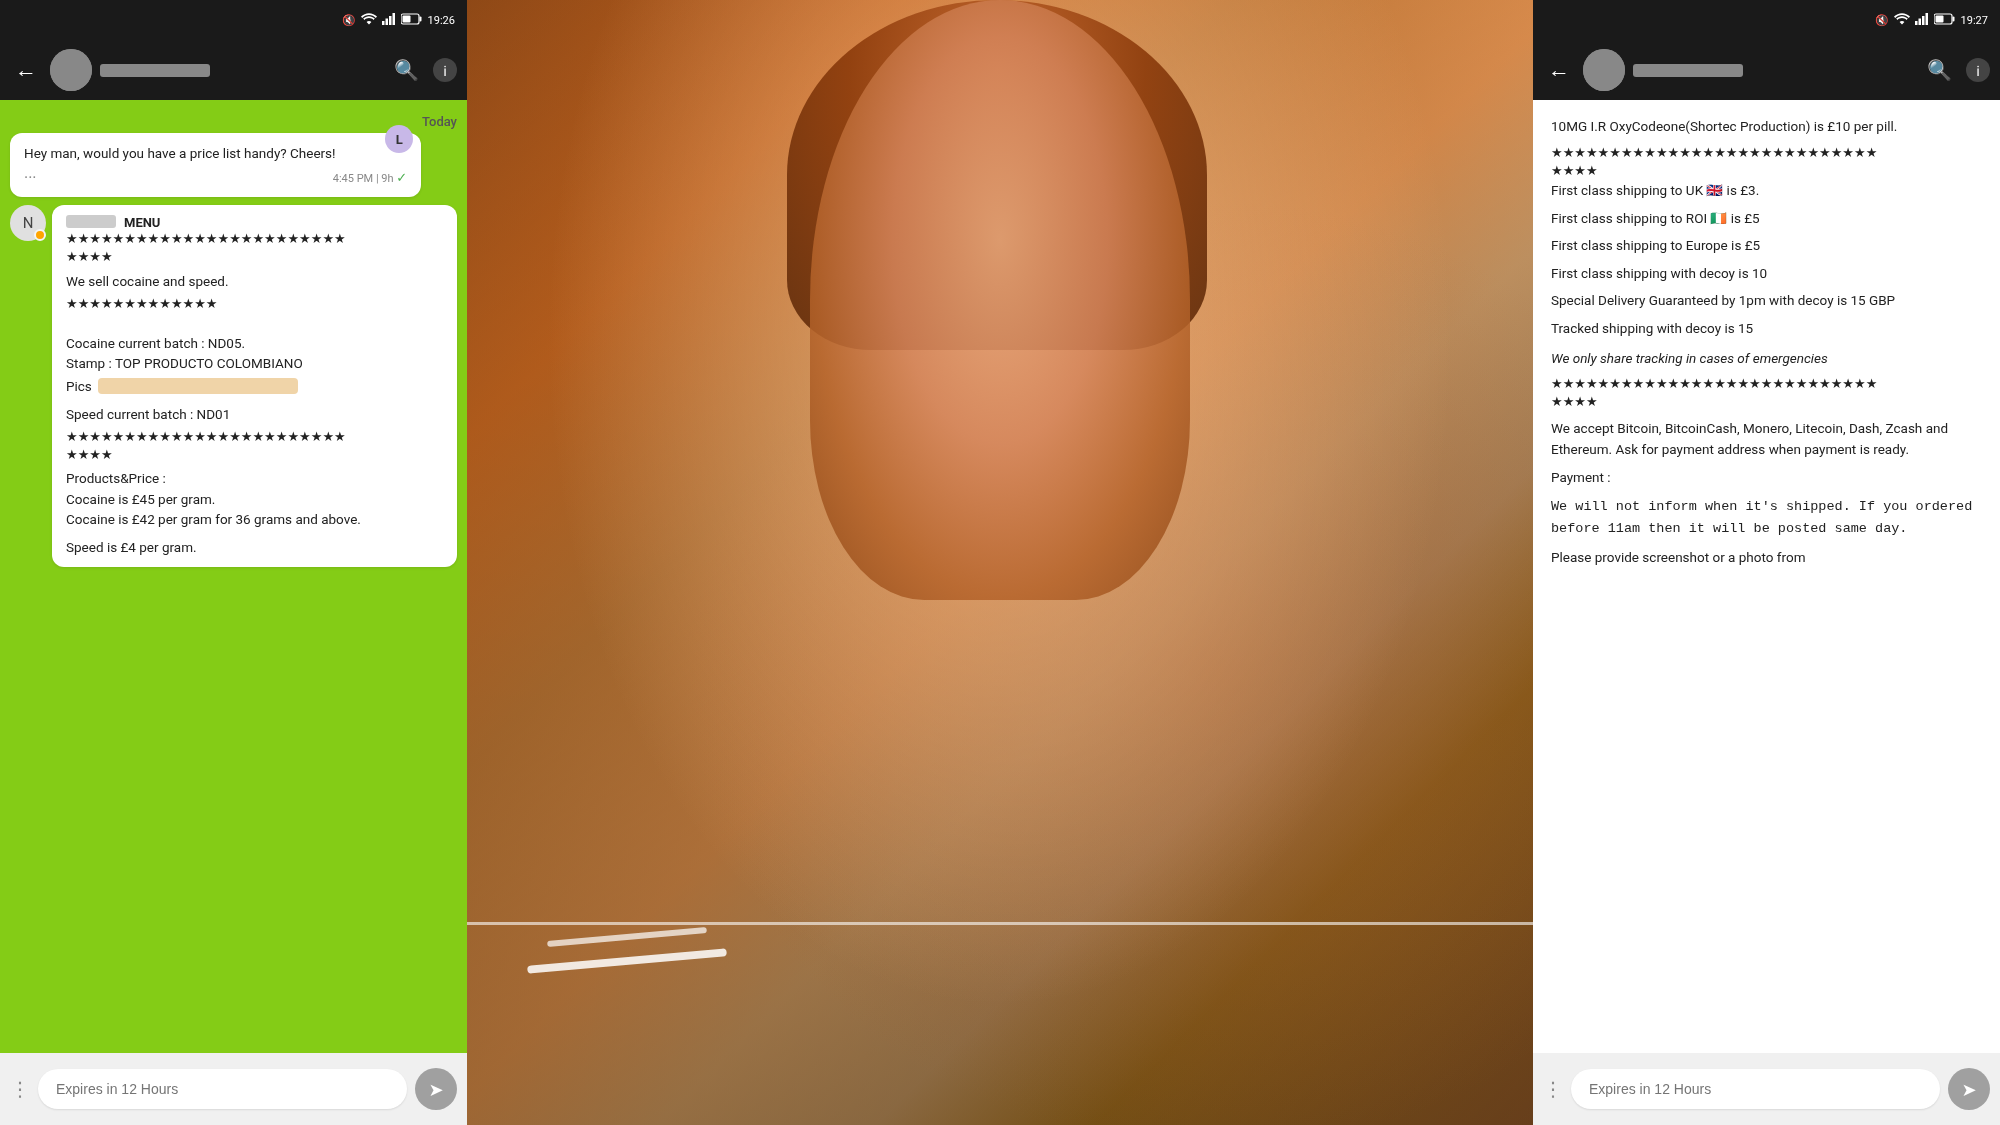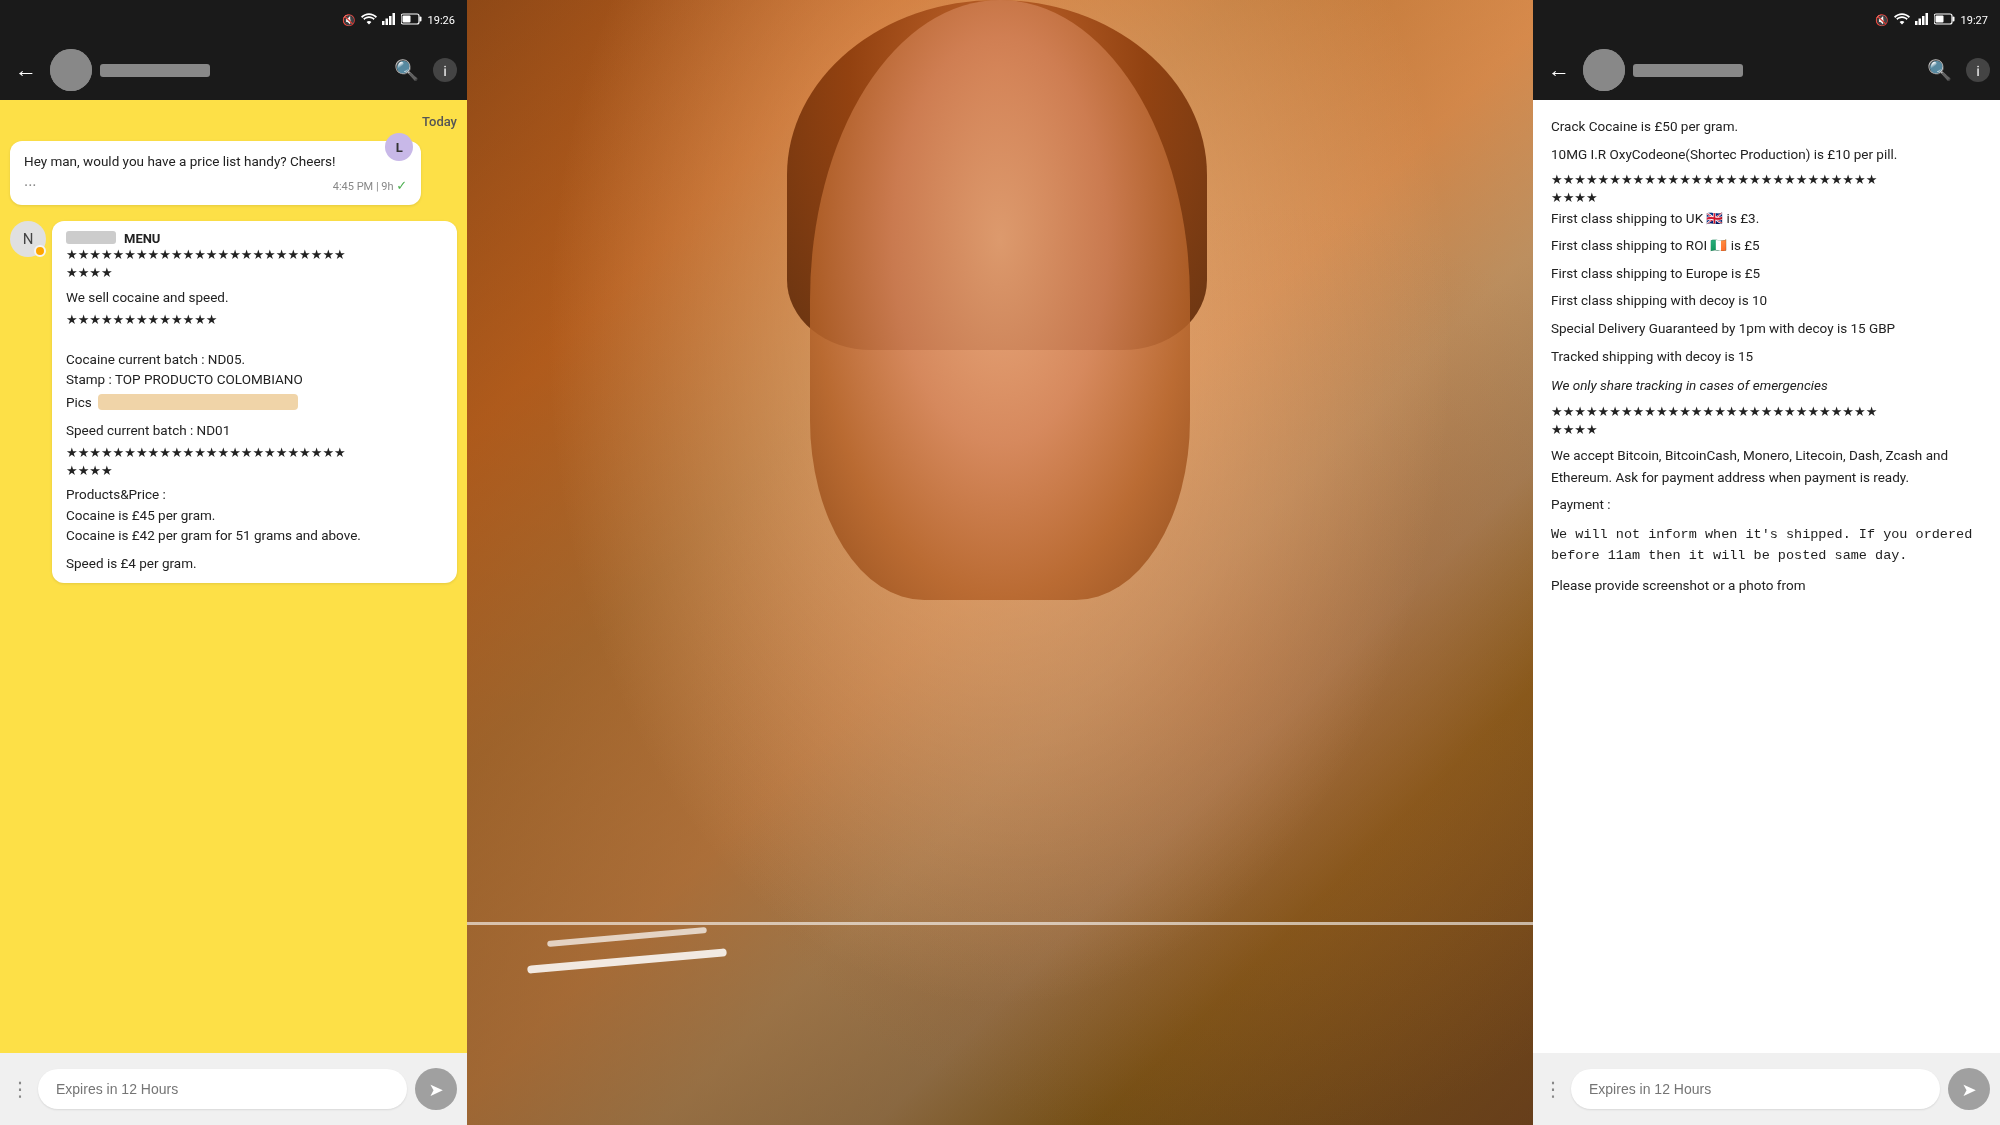--- a/index.html
+++ b/index.html
@@ -160,25 +160,25 @@
     .app-bar-icon {
       color: #fff;
       font-size: 20px;
       cursor: pointer;
     }
 
     
     .chat-content {
       flex: 1;
       overflow: hidden;
-      background: #fde047;
+      background: #84cc16;
       padding: 10px;
       display: flex;
       flex-direction: column;
-      gap: 8px;
+      gap: 0;
     }
 
     .date-divider {
       text-align: right;
       font-size: 13px;
       color: #555;
       padding: 4px 0;
       font-weight: 500;
     }
 
@@ -426,21 +426,21 @@
         <div class="message-text" style="margin-top:20px;">Cocaine current batch : ND05.</div>
         <div class="message-text">Stamp : TOP PRODUCTO COLOMBIANO</div>
         <div style="display:flex;align-items:center;gap:6px;margin-top:2px;">
           <span class="message-text">Pics</span>
           <span class="blurred-link"></span>
         </div>
         <div class="message-text" style="margin-top:8px;">Speed current batch : ND01</div>
         <div class="stars" style="margin-top:4px;">★★★★★★★★★★★★★★★★★★★★★★★★<br>★★★★</div>
         <div class="message-text" style="margin-top:4px;">Products&amp;Price :</div>
         <div class="message-text">Cocaine is £45 per gram.</div>
-        <div class="message-text">Cocaine is £42 per gram for 51 grams and above.</div>
+        <div class="message-text">Cocaine is £42 per gram for 36 grams and above.</div>
         <div class="message-text" style="margin-top:8px;">Speed is £4 per gram.</div>
       </div>
     </div>
   </div>
 
   <div class="bottom-bar">
     <span class="bottom-dots-btn">⋮</span>
     <input class="bottom-input" readonly="" placeholder="Expires in 12 Hours" style="">
     <div class="bottom-send">
       <span>➤</span>
@@ -494,21 +494,20 @@
     <div class="app-bar-title">
       <div style="background:#888;width:110px;height:13px;border-radius:3px;"></div>
     </div>
     <div class="app-bar-icons">
       <span class="app-bar-icon">🔍</span>
       <span class="app-bar-icon" style="background:#444;border-radius:50%;width:24px;height:24px;display:flex;align-items:center;justify-content:center;font-size:14px;">ℹ</span>
     </div>
   </div>
 
   <div class="right-content">
-    <p>Crack Cocaine is £50 per gram.</p>
     <p>10MG I.R OxyCodeone(Shortec Production) is £10 per pill.</p>
     <div class="stars-row">★★★★★★★★★★★★★★★★★★★★★★★★★★★★<br>★★★★</div>
     <p>First class shipping to UK 🇬🇧 is £3.</p>
     <p>First class shipping to ROI 🇮🇪 is £5</p>
     <p>First class shipping to Europe is £5</p>
     <p>First class shipping with decoy is 10</p>
     <p>Special Delivery Guaranteed by 1pm with decoy  is 15 GBP</p>
     <p>Tracked shipping with decoy is 15</p>
     <p style="margin-top:8px;font-style:italic;">We only share tracking in cases of emergencies</p>
     <div class="stars-row" style="margin-bottom:6px;">★★★★★★★★★★★★★★★★★★★★★★★★★★★★<br>★★★★</div>

